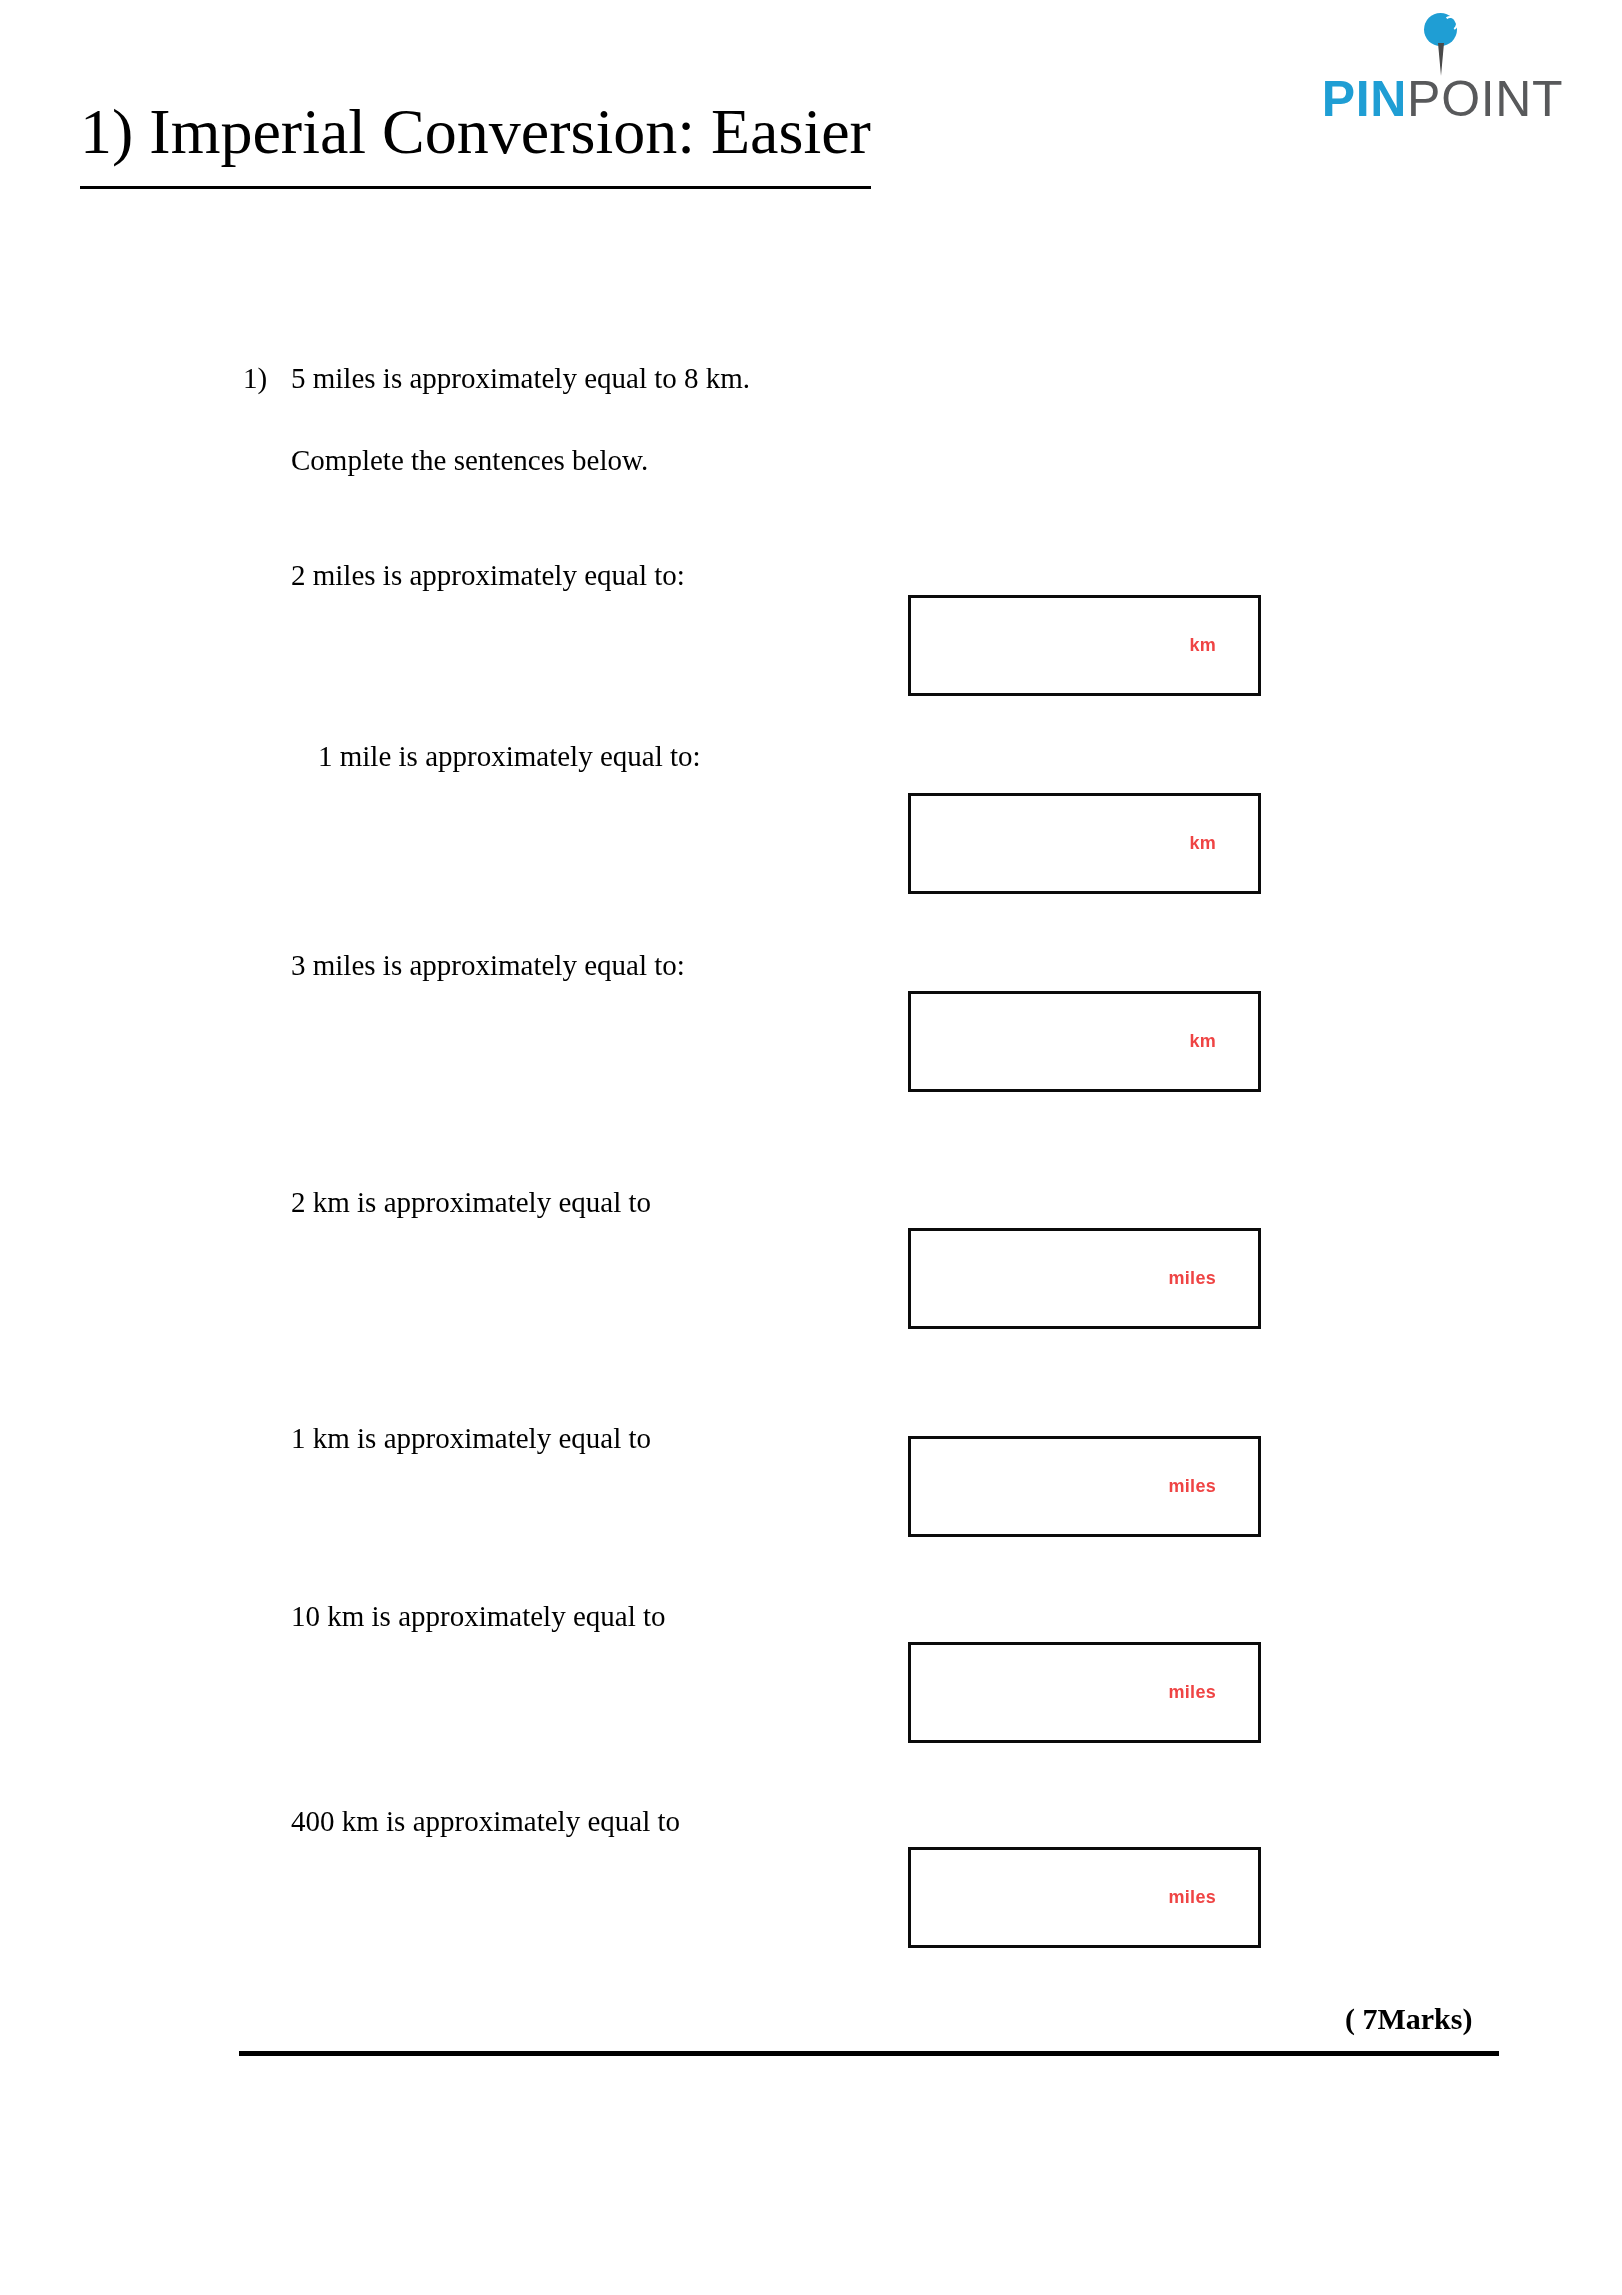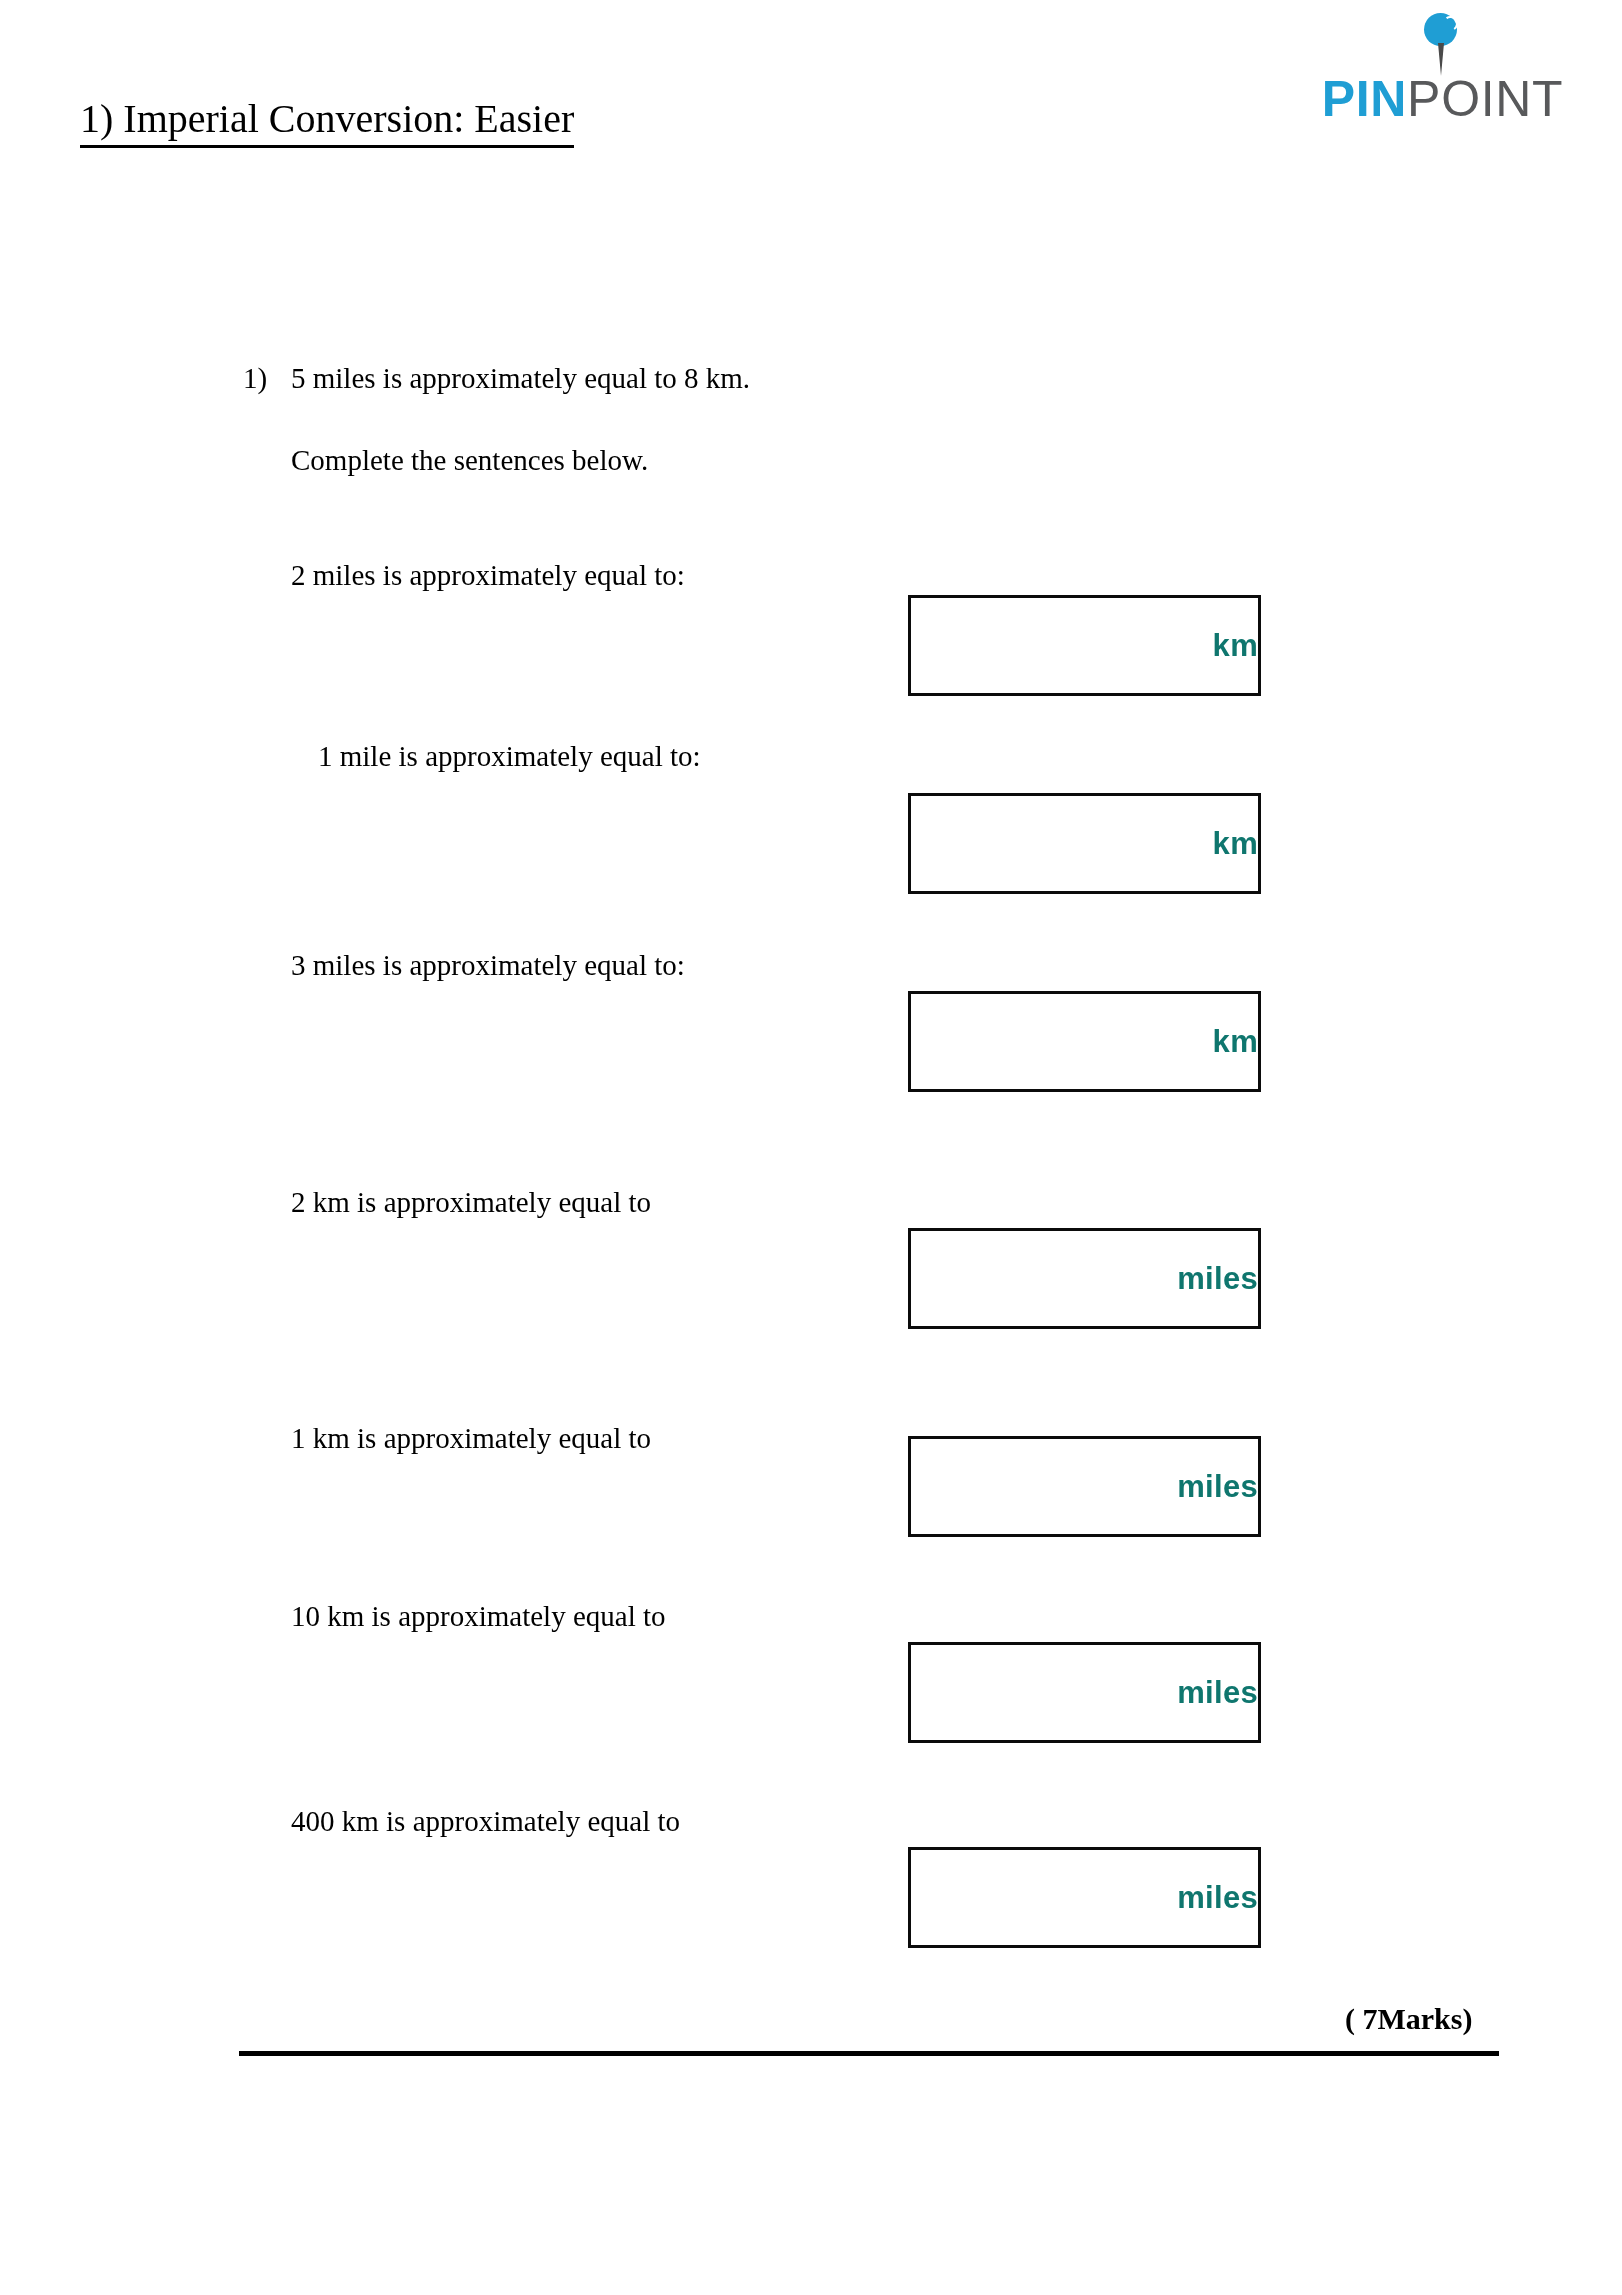--- a/index.html
+++ b/index.html
@@ -74,25 +74,25 @@
     white-space: nowrap;
   }
   .logo-word .pin { color: #1f9ed4; font-weight: 700; }
   .logo-word .point { color: #58595b; font-weight: 400; }
 
   
   .doc-title {
     position: absolute;
     top: 97px;
     left: 80px;
-    font-size: 40px;
+    font-size: 64px;
     line-height: 1.08;
     white-space: nowrap;
     border-bottom: 3.3px solid #000;
-    padding-bottom: 5px;
+    padding-bottom: 20px;
   }
 
   
   .q-number {
     position: absolute;
     top: 364px;
     left: 243px;
     font-size: 29px;
     line-height: 1;
   }
@@ -128,23 +128,24 @@
     box-sizing: border-box;
     border: 3.3px solid #0b0b0b;
     background: #ffffff;
     display: flex;
     align-items: center;
     justify-content: flex-end;
   }
   .answer-unit {
     font-family: "Liberation Sans", sans-serif;
     font-weight: 700;
-    font-size: 31px;
+    font-size: 18px;
     letter-spacing: 0.3px;
-    color: #0f766e;
+    color: #ef4444;
+    padding-right: 42px;
   }
 
   
   .marks {
     position: absolute;
     top: 2004px;
     left: 1345px;
     font-size: 30px;
     font-weight: 700;
     line-height: 1;

